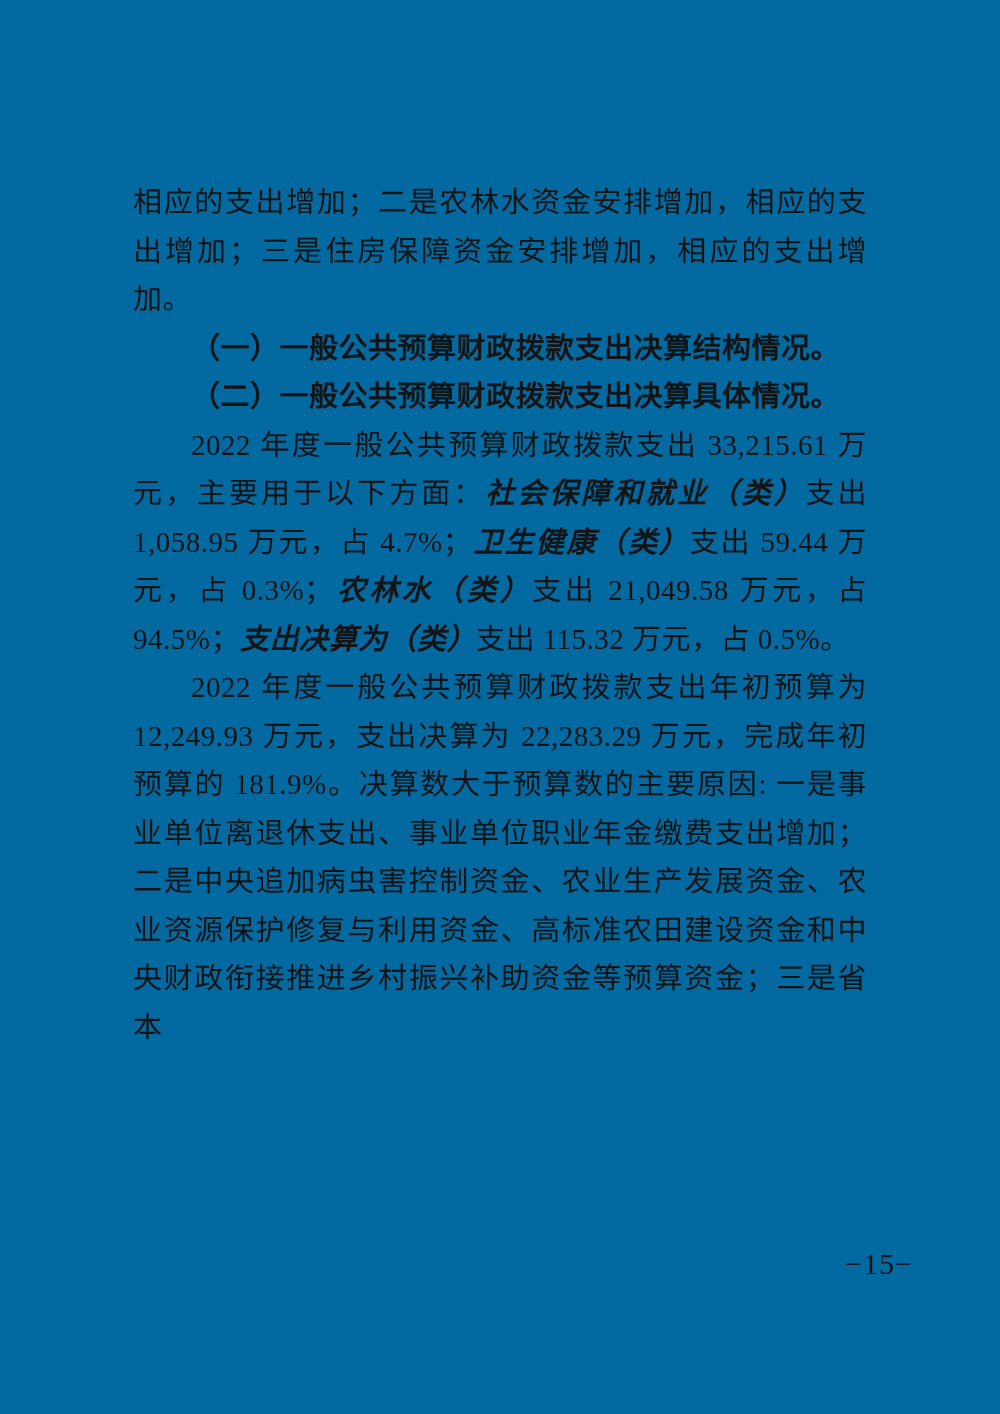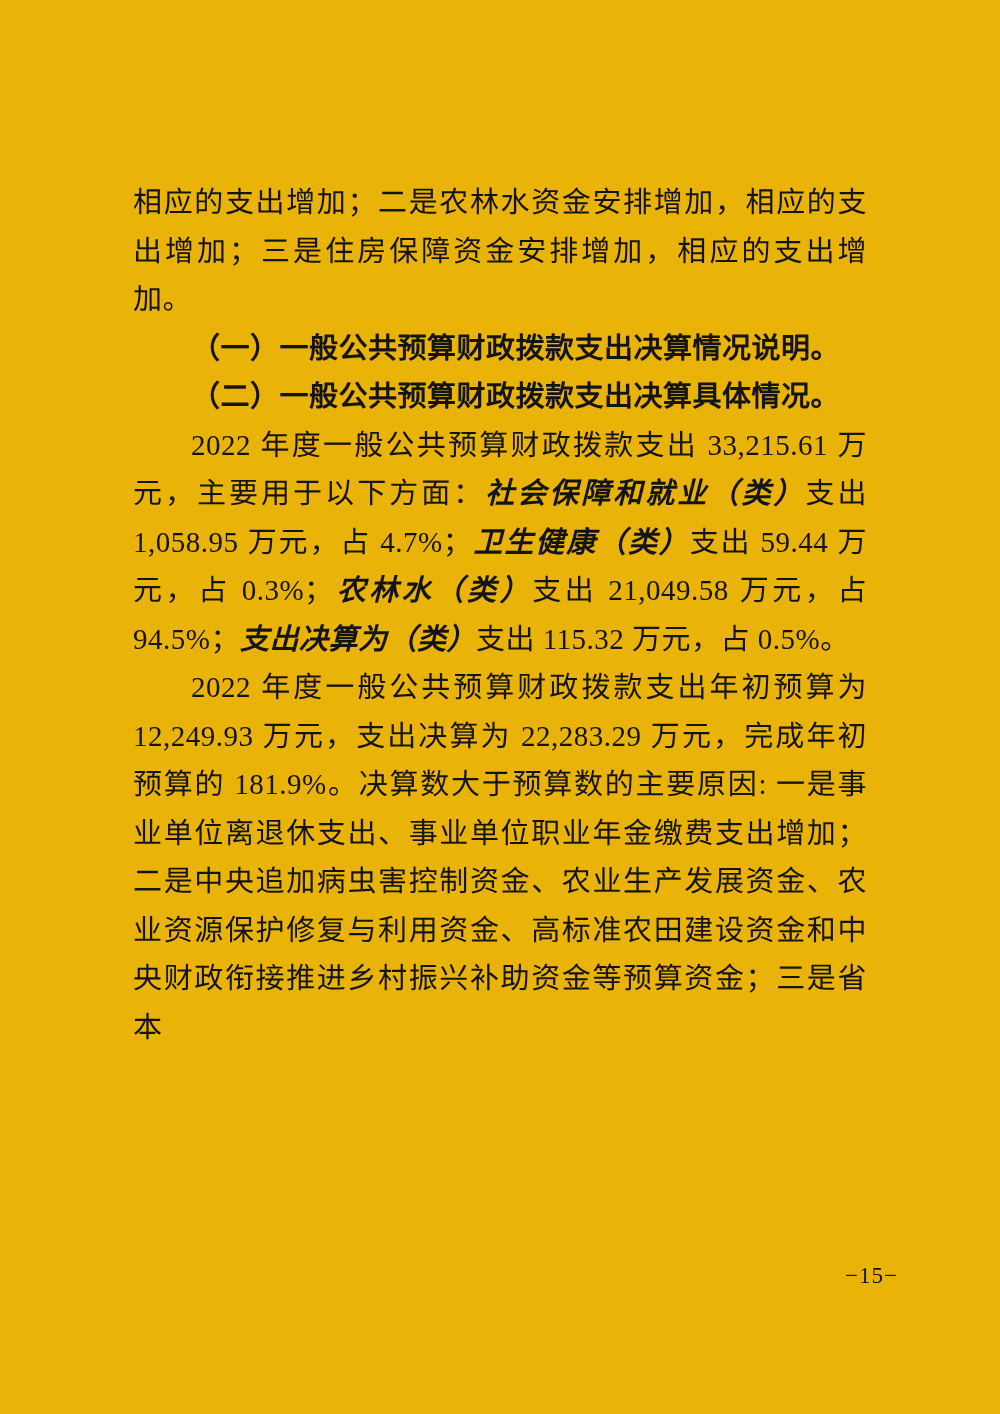--- a/index.html
+++ b/index.html
@@ -4,21 +4,21 @@
 <style>
   html, body {
     margin: 0;
     padding: 0;
     background: #ffffff;
   }
   .page {
     position: relative;
     width: 1000px;
     height: 1414px;
-    background: #eab308;
+    background: #0369a1;
     overflow: hidden;
     color: #141414;
   }
   .content {
     position: absolute;
     left: 133px;
     top: 178px;
     width: 734px;
   }
   .content p {
@@ -39,38 +39,37 @@
   }
   .content b {
     font-weight: bold;
     font-family: "Liberation Sans", "DejaVu Sans", sans-serif;
     font-style: italic;
   }
   .page-number {
     position: absolute;
     left: 845px;
     top: 1252px;
-    font-size: 23px;
+    font-size: 30px;
     line-height: 24px;
     font-family: "Liberation Serif", "DejaVu Serif", serif;
     color: #141414;
     letter-spacing: 1px;
-    margin-top: 12px;
   }
 </style>
 </head>
 <body>
 
 <div class="page">
   <div class="content">
 
     <p class="body-text">相应的支出增加；二是农林水资金安排增加，相应的支出增加；三是住房保障资金安排增加，相应的支出增加。</p>
 
 
-    <p class="heading indent">（一）一般公共预算财政拨款支出决算情况说明。</p>
+    <p class="heading indent">（一）一般公共预算财政拨款支出决算结构情况。</p>
 
 
     <p class="heading indent">（二）一般公共预算财政拨款支出决算具体情况。</p>
 
     <p class="body-text indent"><span>2022 年度一般公共预算财政拨款支出 33,215.61 万元，主要用于以下方面：</span><b>社会保障和就业（类）</b><span>支出 1,058.95 万元，占 4.7%；</span><b>卫生健康（类）</b><span>支出 59.44 万元，占 0.3%；</span><b>农林水（类）</b><span>支出 21,049.58 万元，占 94.5%；</span><b>支出决算为（类）</b><span>支出 115.32 万元，占 0.5%。</span></p>
 
 
     <p class="body-text indent">2022 年度一般公共预算财政拨款支出年初预算为 12,249.93 万元，支出决算为 22,283.29 万元，完成年初预算的 181.9%。决算数大于预算数的主要原因: 一是事业单位离退休支出、事业单位职业年金缴费支出增加；二是中央追加病虫害控制资金、农业生产发展资金、农业资源保护修复与利用资金、高标准农田建设资金和中央财政衔接推进乡村振兴补助资金等预算资金；三是省本</p>
 
   </div>

